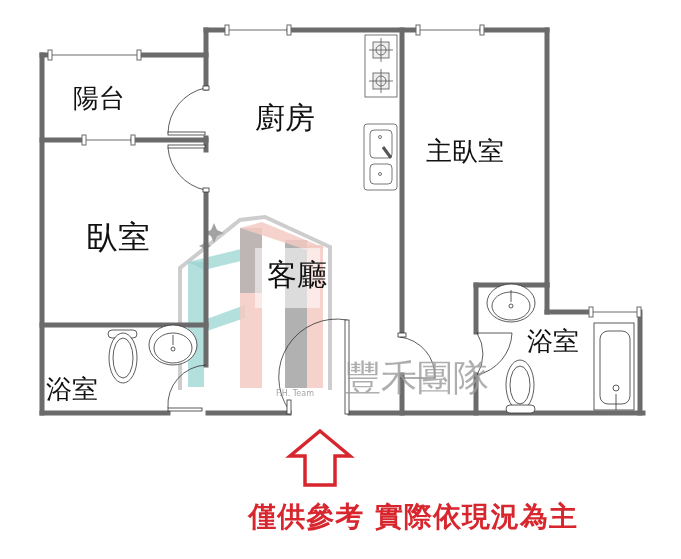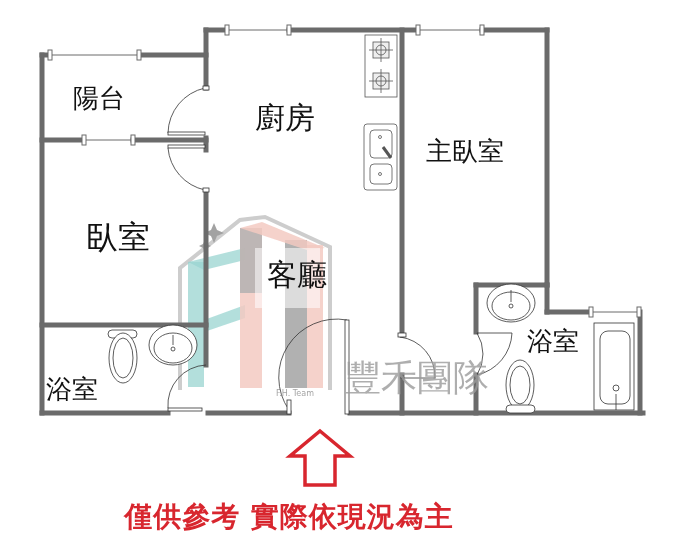--- a/index.html
+++ b/index.html
@@ -1,19 +1,19 @@
 <!DOCTYPE html>
 <html><head>
 <meta charset="utf-8">
 <style>
   html,body{margin:0;padding:0;background:#ffffff;}
   body{width:681px;height:559px;position:relative;overflow:hidden;font-family:"DejaVu Sans",sans-serif;}
   svg{position:absolute;left:0;top:0;}
   .room-label{font-family:"DejaVu Sans",sans-serif;fill:#111;}
-  .disclaimer{position:absolute;left:0;top:498px;width:578px;text-align:center;font-family:"DejaVu Sans",sans-serif;font-weight:bold;font-size:28px;color:#d8262e;letter-spacing:1px;}
+  .disclaimer{position:absolute;left:0;top:498px;width:578px;text-align:right;font-family:"DejaVu Sans",sans-serif;font-weight:bold;font-size:28px;color:#d8262e;letter-spacing:1px;}
 </style>
 </head>
 <body>
 
 <svg width="681" height="559" viewBox="0 0 681 559">
 
   <g opacity="0.9">
     <polyline points="180,390 180,268 240,220 265,217 330,247 330,390" fill="none" stroke="#c8c8c8" stroke-width="4"></polyline>
     <rect x="188" y="262" width="16" height="125" fill="#8fd0cc" opacity="0.75"></rect>
     <polygon points="188,262 245,248 245,260 204,270" fill="#8fd0cc" opacity="0.75"></polygon>

